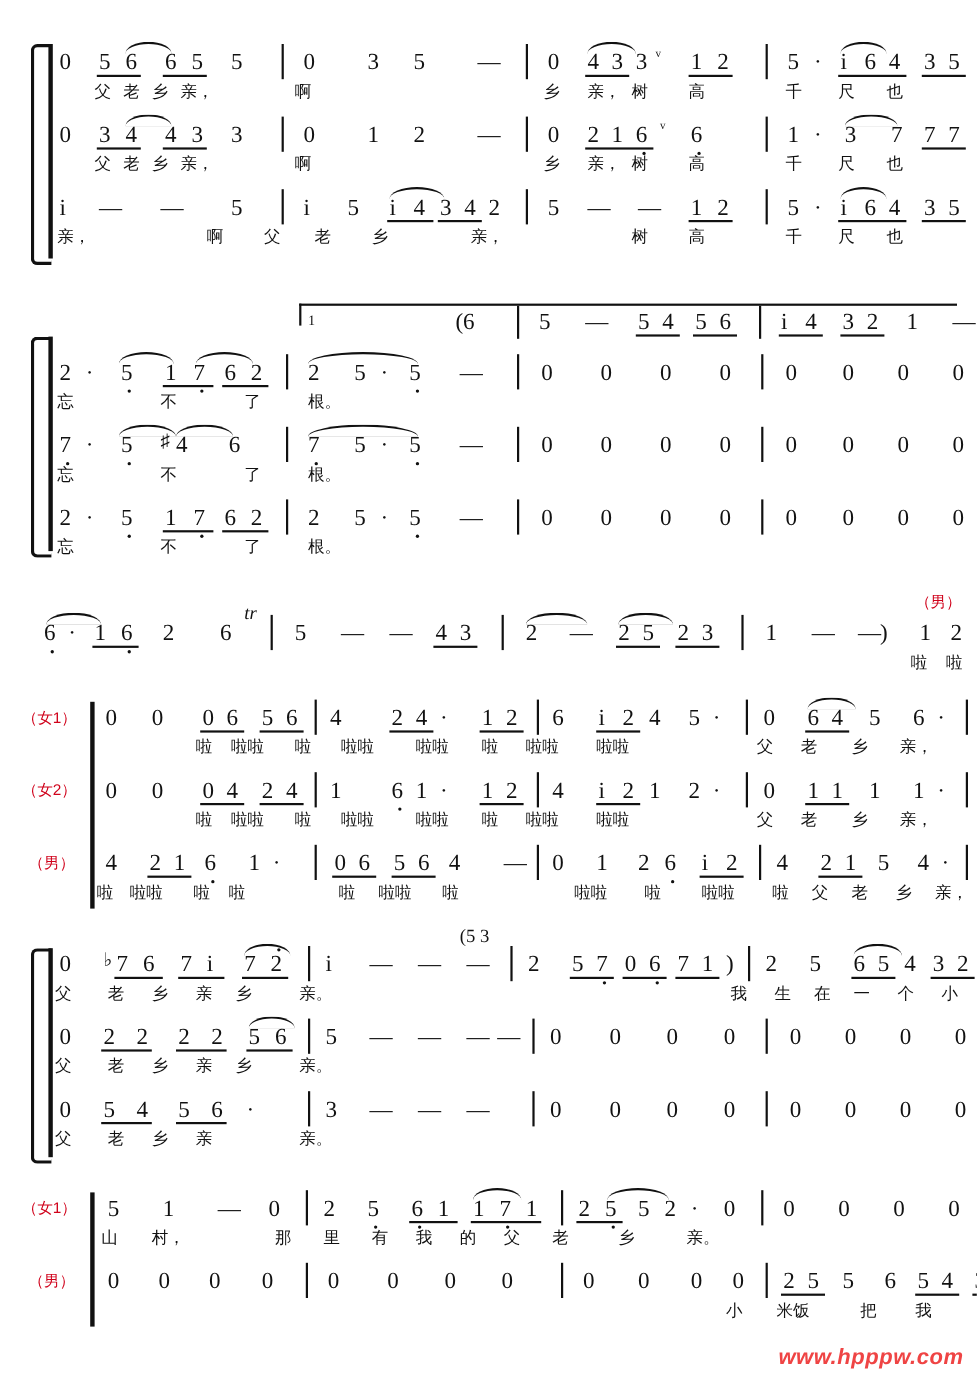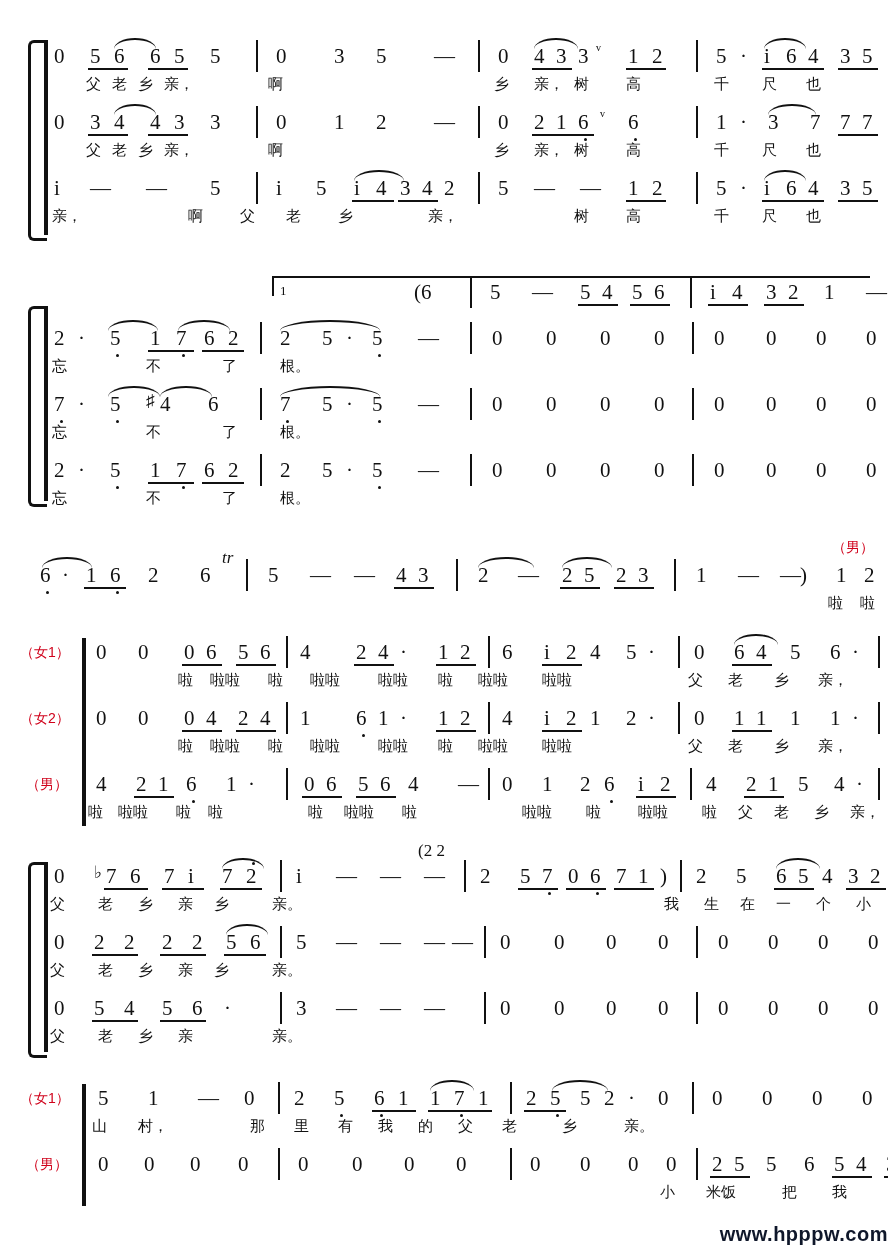--- a/index.html
+++ b/index.html
@@ -31,22 +31,22 @@
   .tag{position:absolute;font-size:14px;color:#d0021b;font-family:"Liberation Sans",sans-serif;white-space:nowrap;}
 
   
   .slur{position:absolute;border-top:2px solid #111;border-radius:50%/100% 100% 0 0;height:9px;}
   
   .beam{position:absolute;height:2px;background:#111;}
   
   .dotb{position:absolute;width:3px;height:3px;border-radius:50%;background:#111;}
   .dota{position:absolute;width:3px;height:3px;border-radius:50%;background:#111;}
 
-  .wm{position:absolute;right:0;bottom:10px;font-family:"Liberation Sans",sans-serif;
-      font-weight:bold;font-size:20px;color:#0f172a;letter-spacing:0.5px;}
+  .wm{position:absolute;right:12px;bottom:10px;font-family:"Liberation Sans",sans-serif;
+      font-weight:bold;font-style:italic;font-size:20px;color:#ef4444;letter-spacing:0.5px;}
 </style>
 </head>
 <body>
 
 <div class="sheet">
 
   <div class="system" style="left:28px;top:40px;width:840px;height:205px;">
     <div class="brace" style="height:195px;"></div>
     <div class="bigbar" style="left:16px;top:0;height:195px;"></div>
 
@@ -597,21 +597,21 @@
         <span class="n" style="left:194px;top:4px;">7</span>
           <span class="n" style="left:218px;top:4px;">2</span>
         <div class="dota" style="left:224px;top:0;"></div>
         <div class="beam" style="left:192px;top:26px;width:42px;"></div>
         <div class="slur" style="left:194px;top:-4px;width:42px;"></div>
         <div class="bar" style="left:252px;top:-2px;height:32px;"></div>
         <span class="n" style="left:268px;top:4px;">i</span>
         <span class="n" style="left:308px;top:4px;">—</span>
         <span class="n" style="left:352px;top:4px;">—</span>
         <span class="n" style="left:396px;top:4px;">—</span>
-        <span class="n sm" style="left:390px;top:-22px;">(2 2</span>
+        <span class="n sm" style="left:390px;top:-22px;">(5 3</span>
         <div class="bar" style="left:436px;top:-2px;height:32px;"></div>
         <span class="n" style="left:452px;top:4px;">2</span>
         <span class="n" style="left:492px;top:4px;">5</span>
           <span class="n" style="left:514px;top:4px;">7</span>
         <div class="dotb" style="left:520px;top:30px;"></div>
         <div class="beam" style="left:490px;top:26px;width:40px;"></div>
         <span class="n" style="left:540px;top:4px;">0</span>
           <span class="n" style="left:562px;top:4px;">6</span>
         <div class="dotb" style="left:568px;top:30px;"></div>
         <div class="beam" style="left:538px;top:26px;width:40px;"></div>

